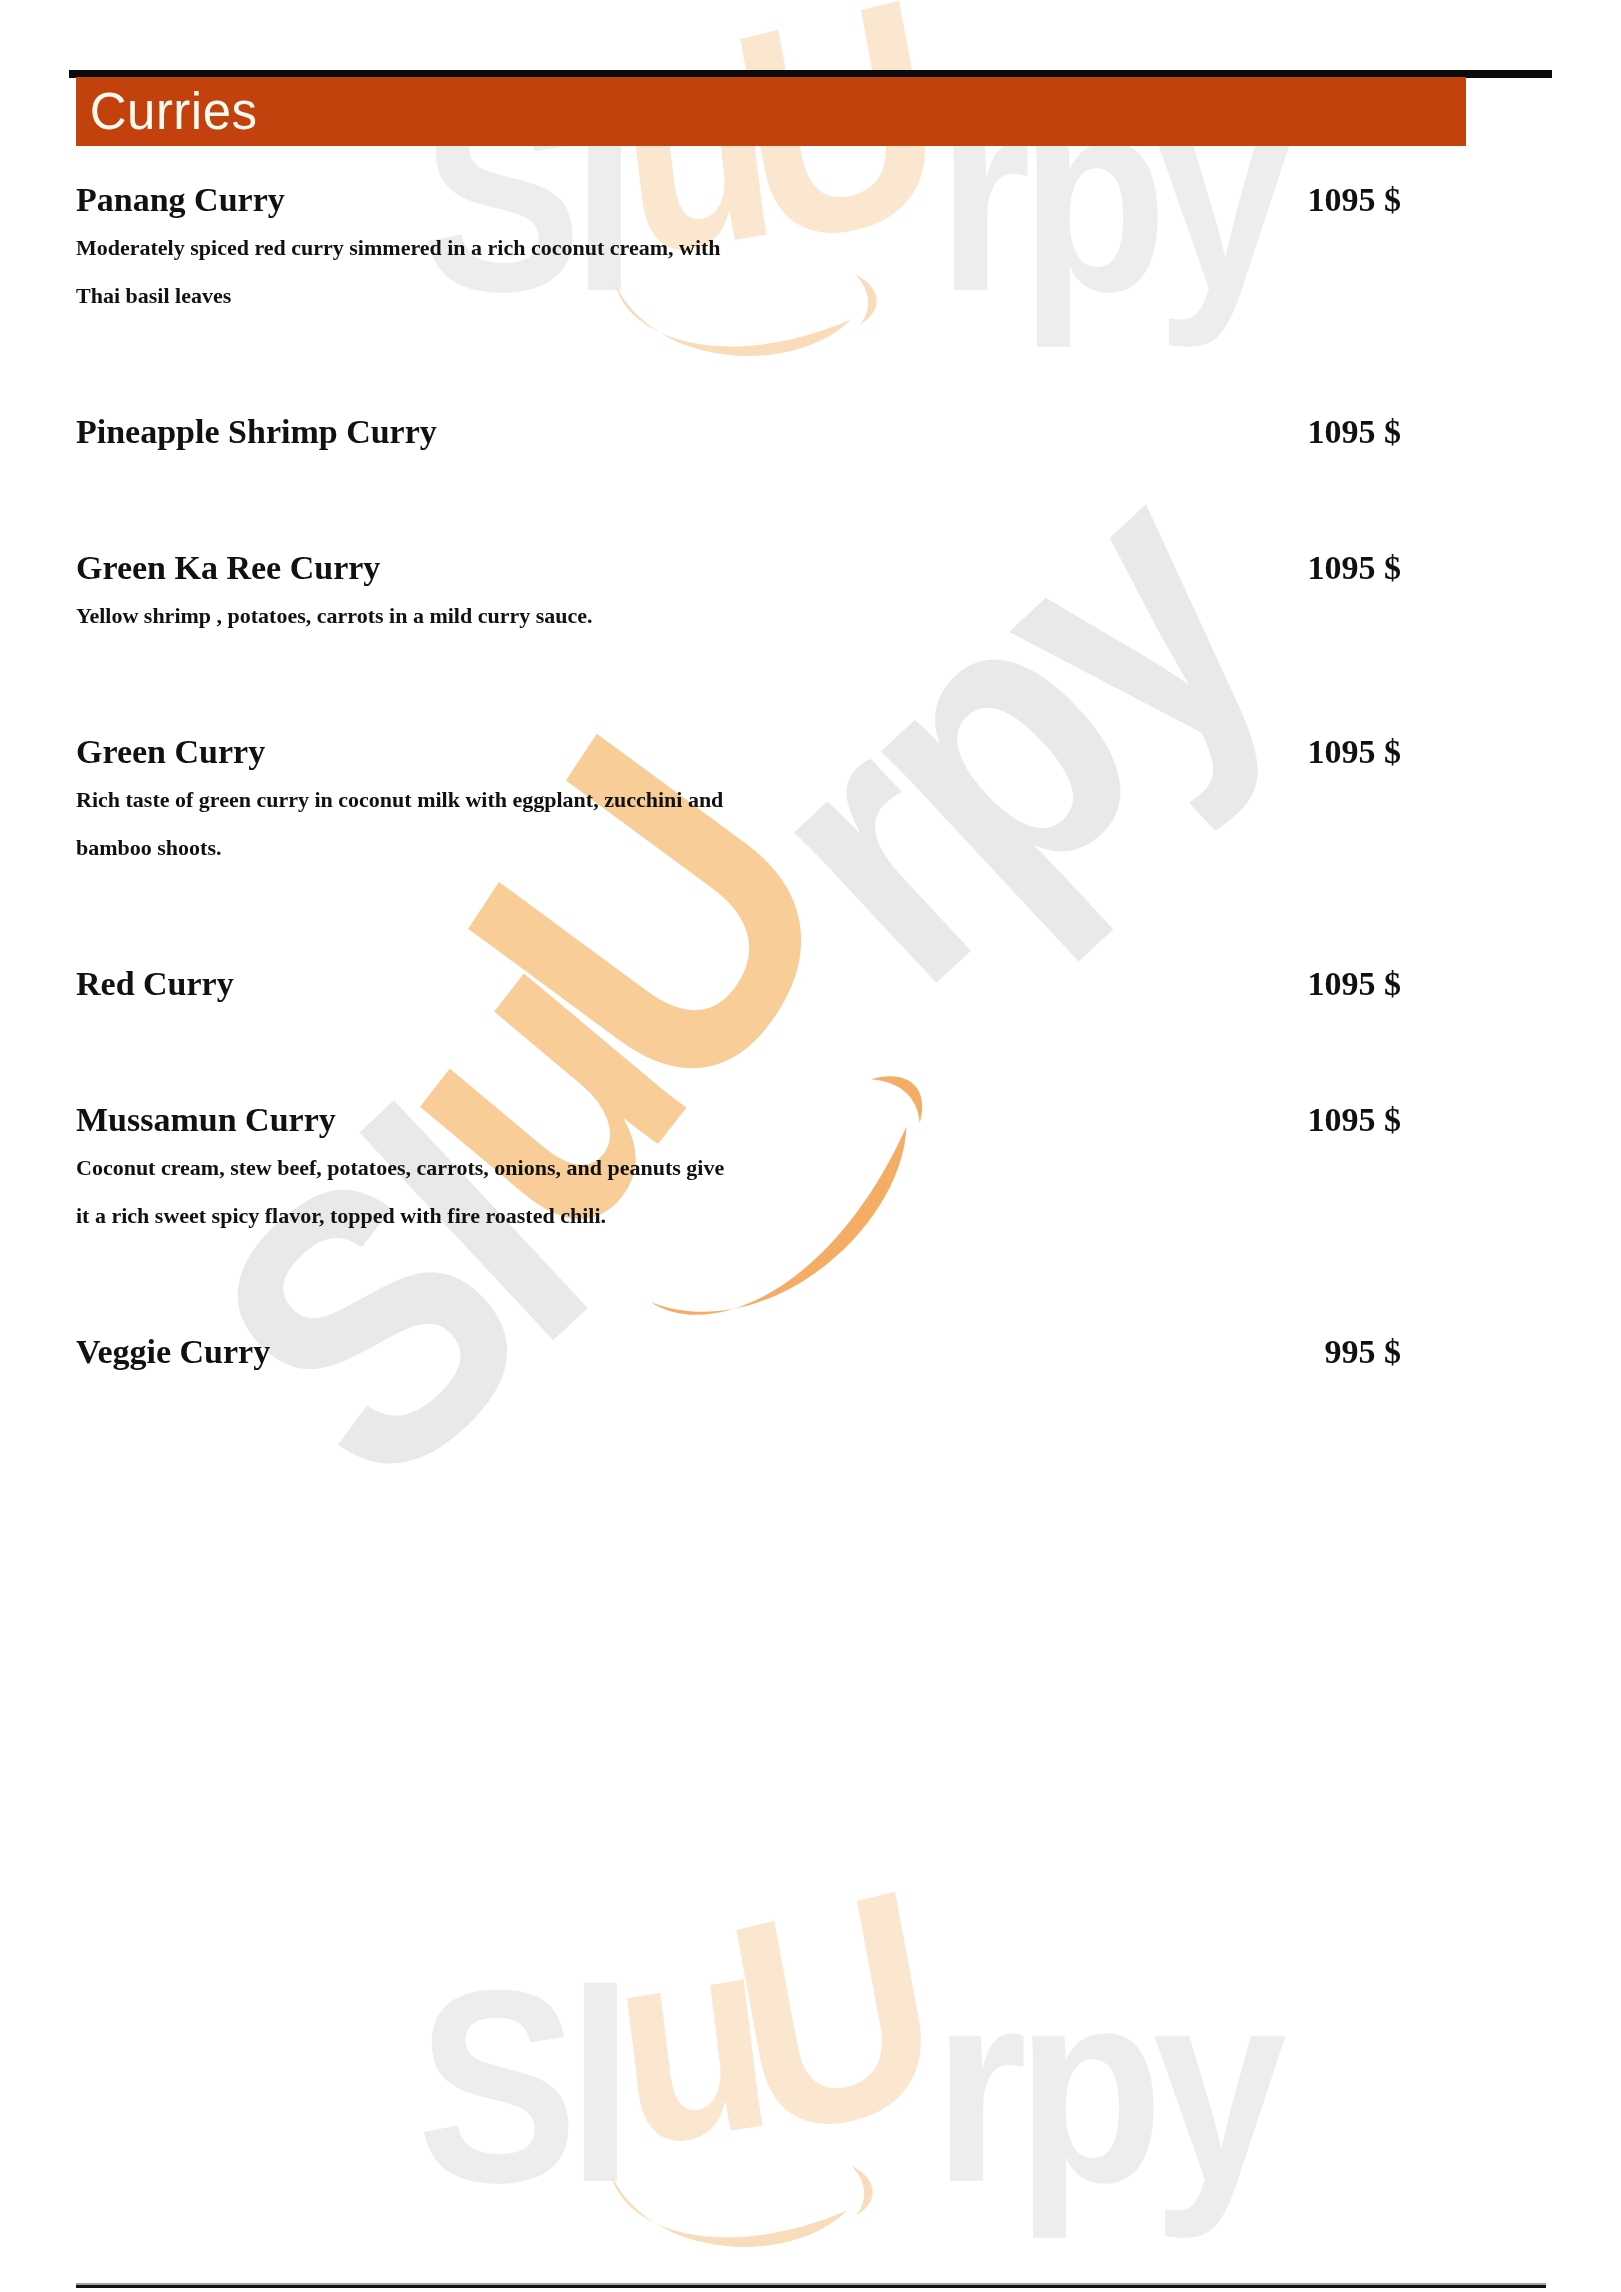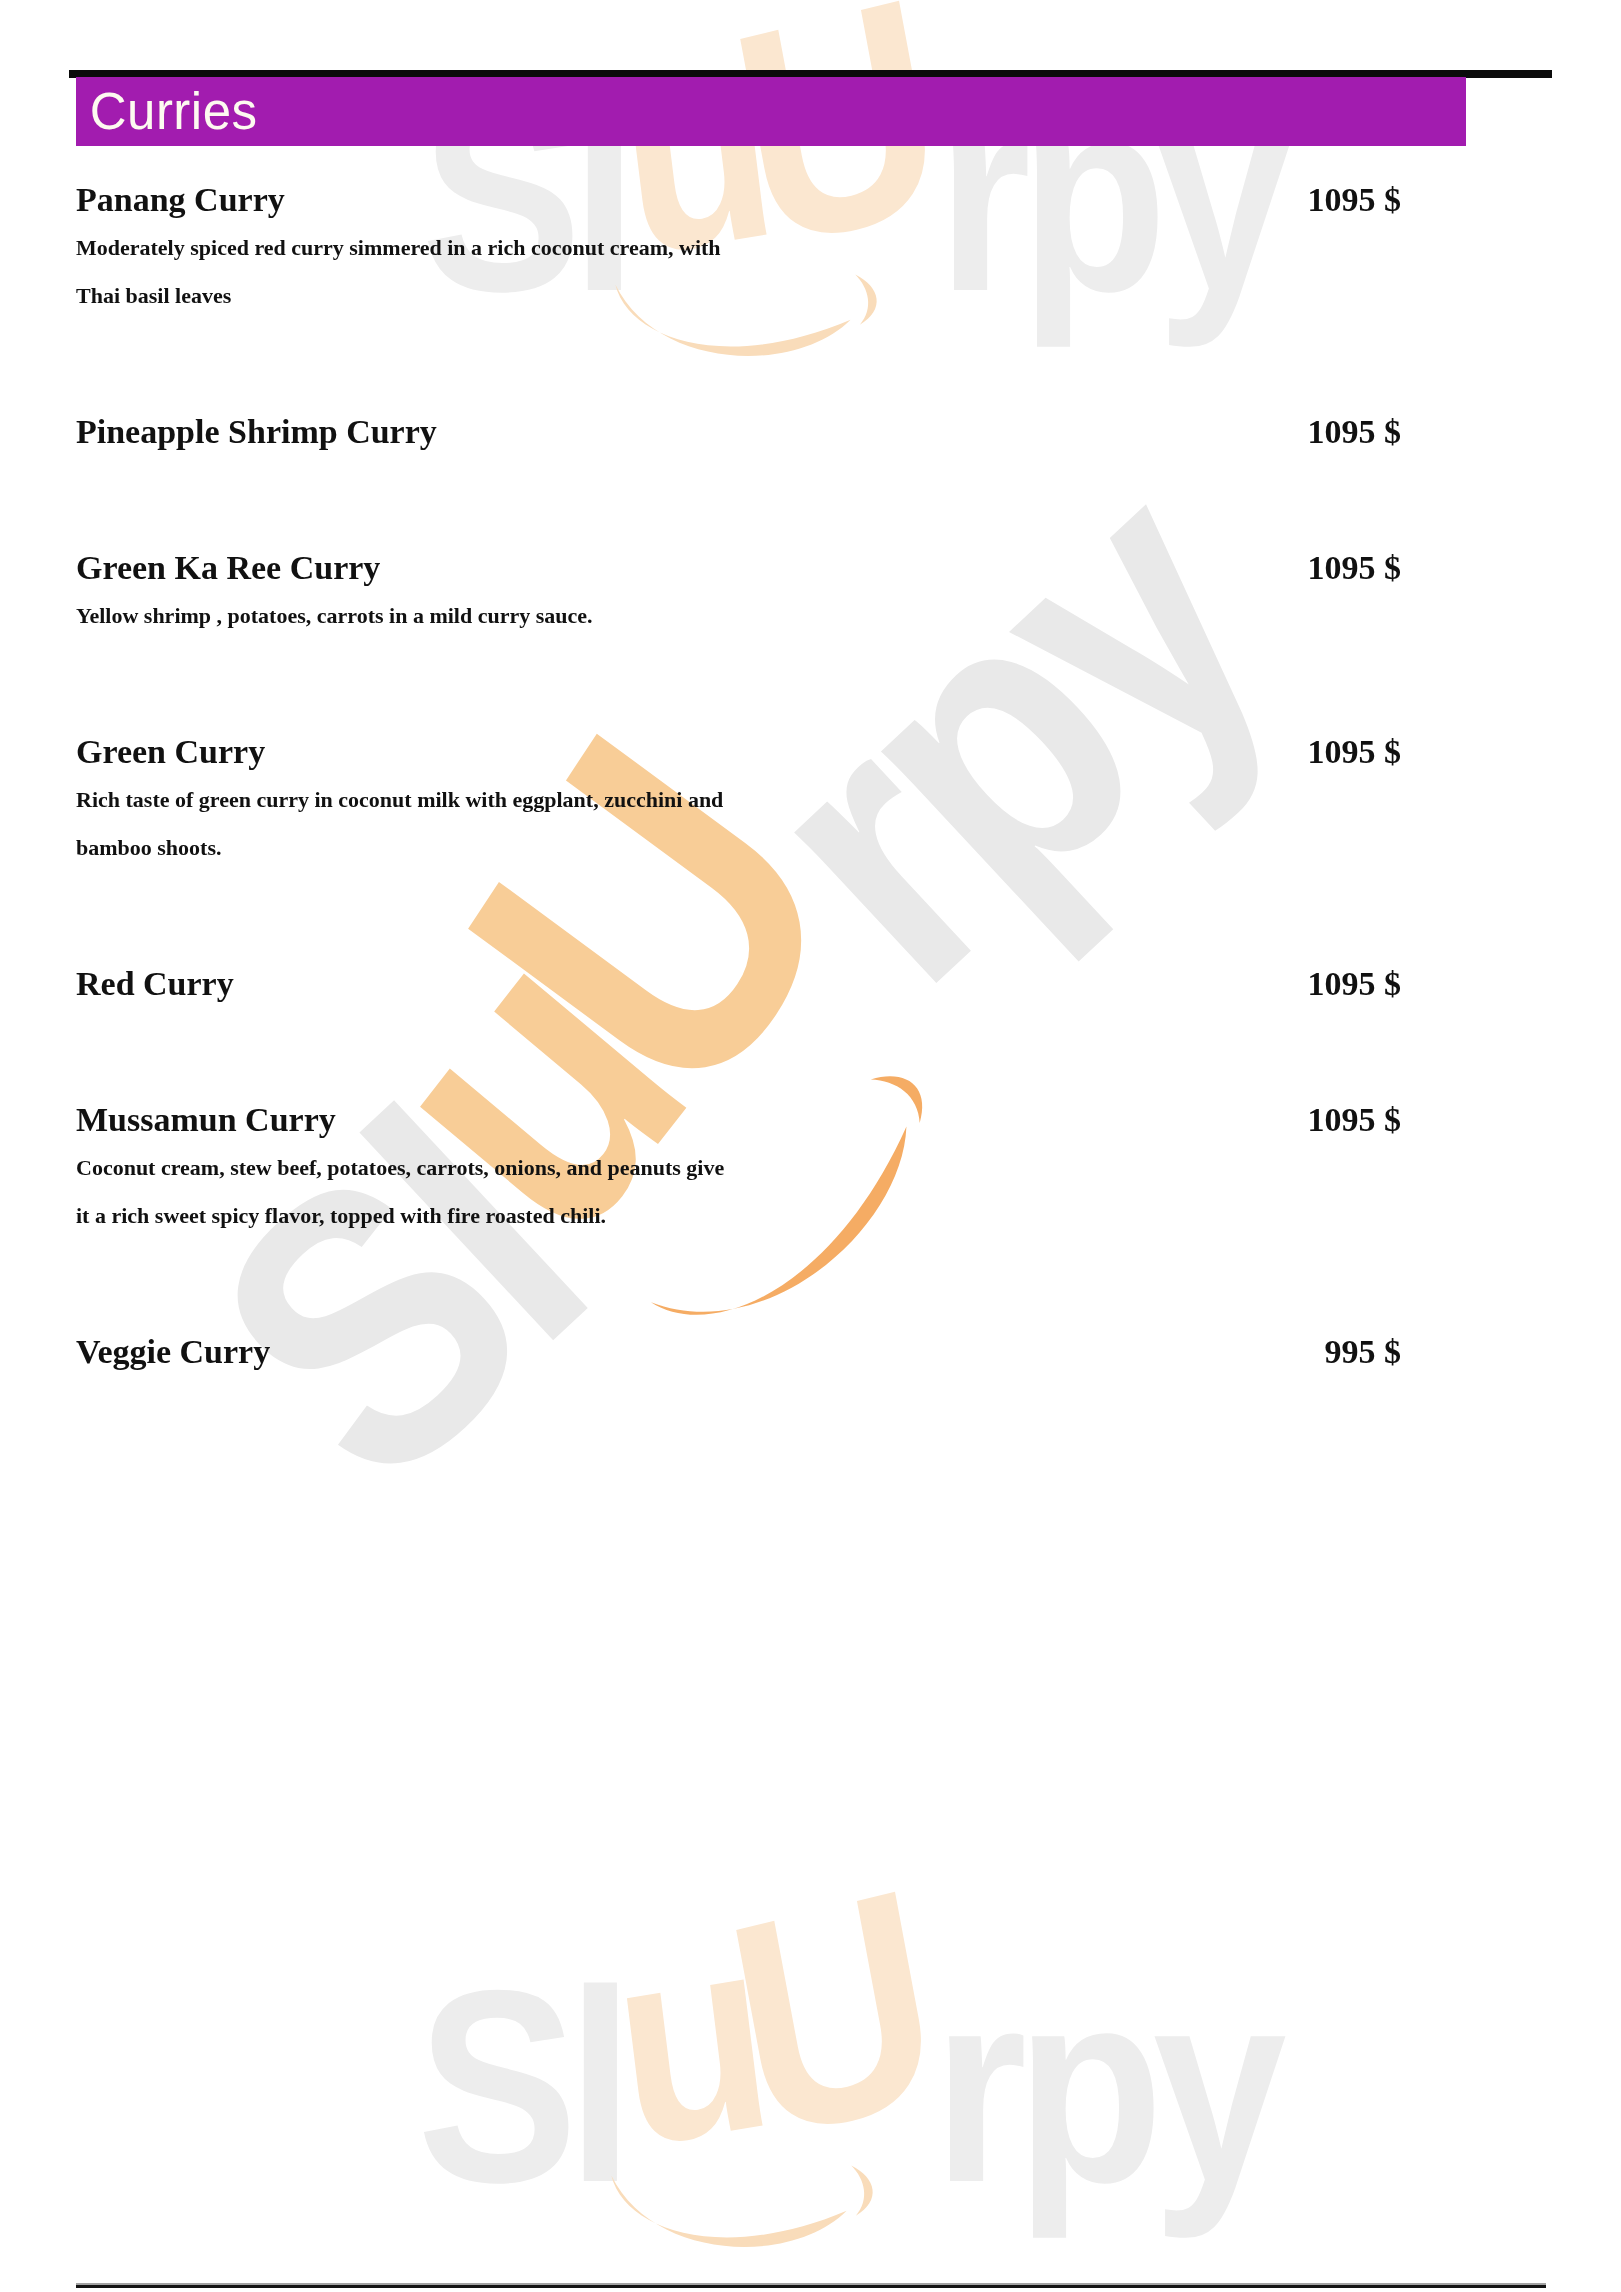--- a/index.html
+++ b/index.html
@@ -25,21 +25,21 @@
           transform:translate(-50%,-50%) rotate(-43deg);}
   .wm-mid .wm-text{font-size:392px;color:#e9e9e9;}
   .wm-mid .wm-u{color:#f8cd97;}
   .wm-mid .wm-swoosh{left:294px;top:343px;width:421px;height:147px;}
   .wm-mid .wm-swoosh path{fill:#f5ac64;}
 
   
   .top-black-bar{position:absolute;left:69px;top:70px;width:1483px;height:7.8px;
                  background:#0b0b0b;z-index:3;}
   .section-band{position:absolute;left:76px;top:77px;width:1390px;height:69px;
-                background:#a21caf;z-index:3;display:flex;align-items:center;}
+                background:#c2410c;z-index:3;display:flex;align-items:center;}
   .section-title{font-family:"Liberation Sans", sans-serif;font-size:51px;
                  color:#fdfaf0;padding-left:13.7px;letter-spacing:0.5px;}
 
   
   .menu{position:absolute;left:76px;top:145px;width:1325px;z-index:2;padding-top:31px;font-weight:bold;}
   .menu-item{margin-bottom:88px;}
   .item-head{display:flex;justify-content:space-between;align-items:baseline;
              font-size:34px;line-height:48px;}
   .item-name{white-space:nowrap;}
   .item-price{white-space:nowrap;text-align:left;flex-shrink:0;}

